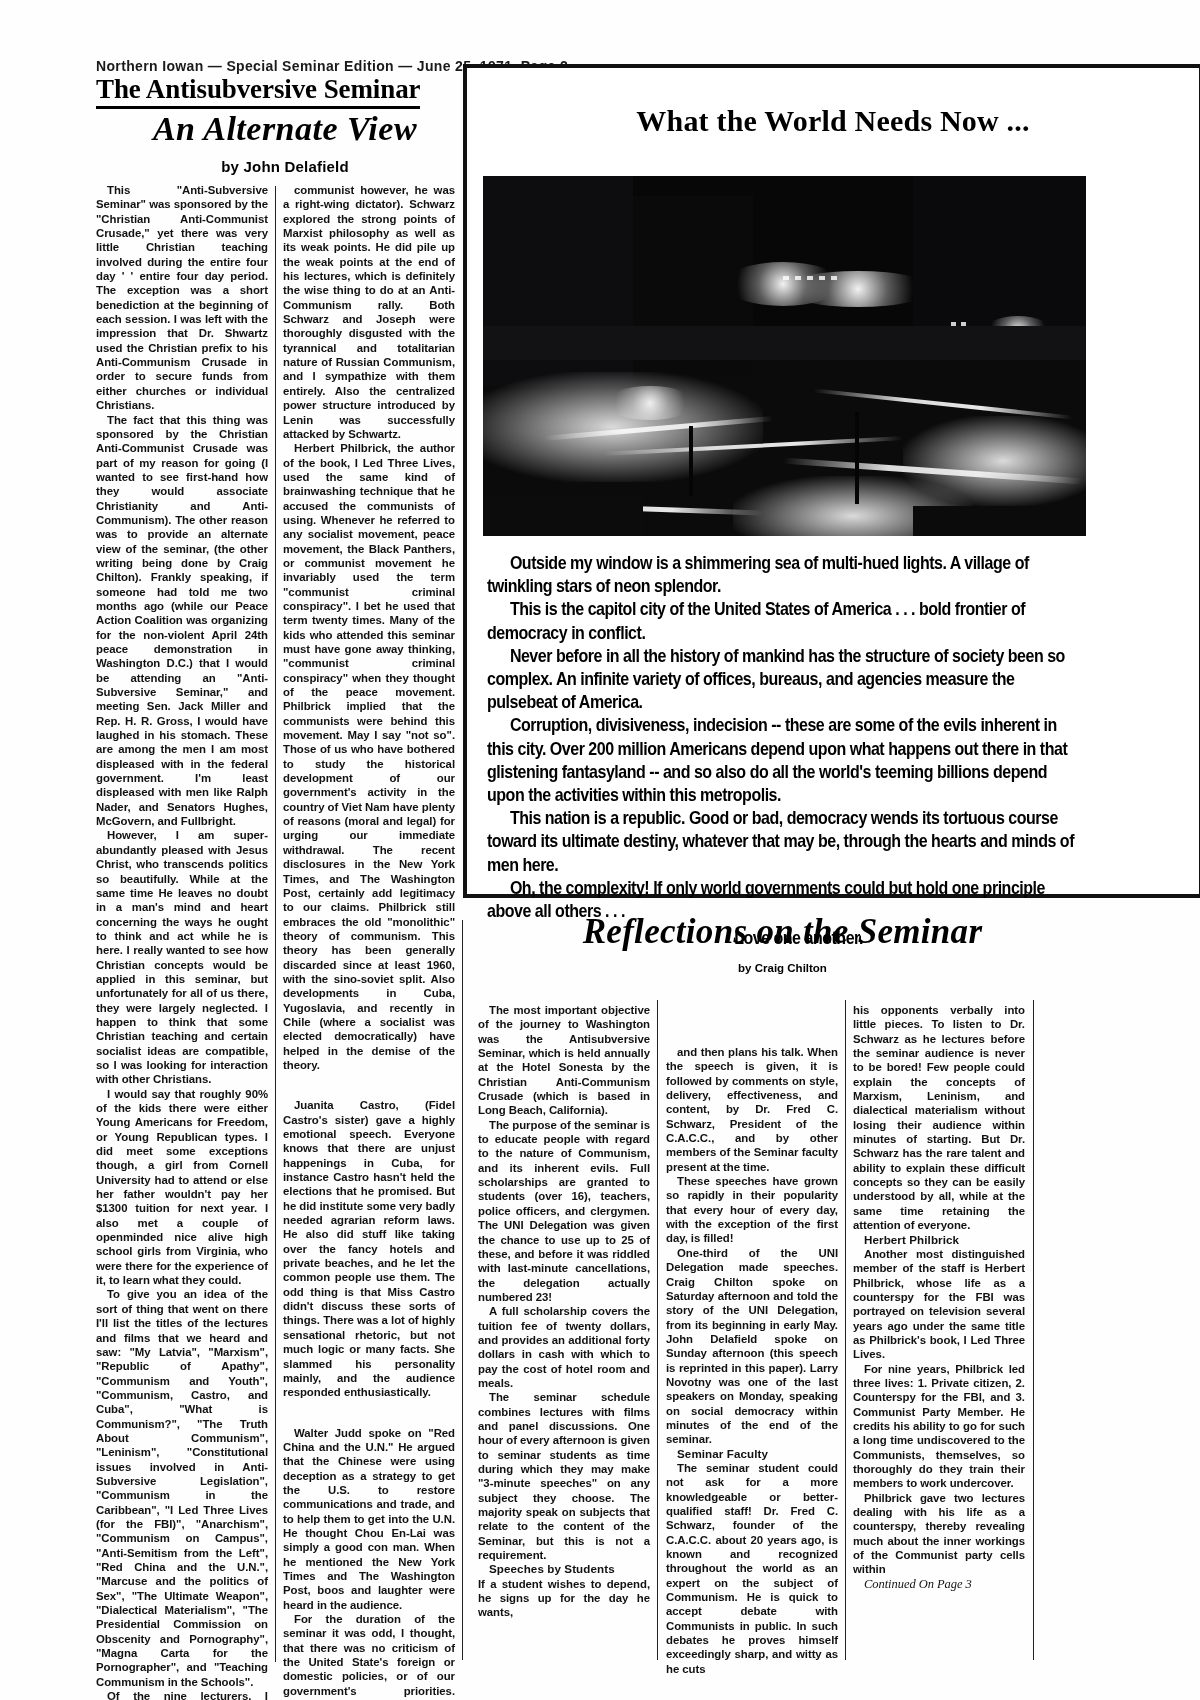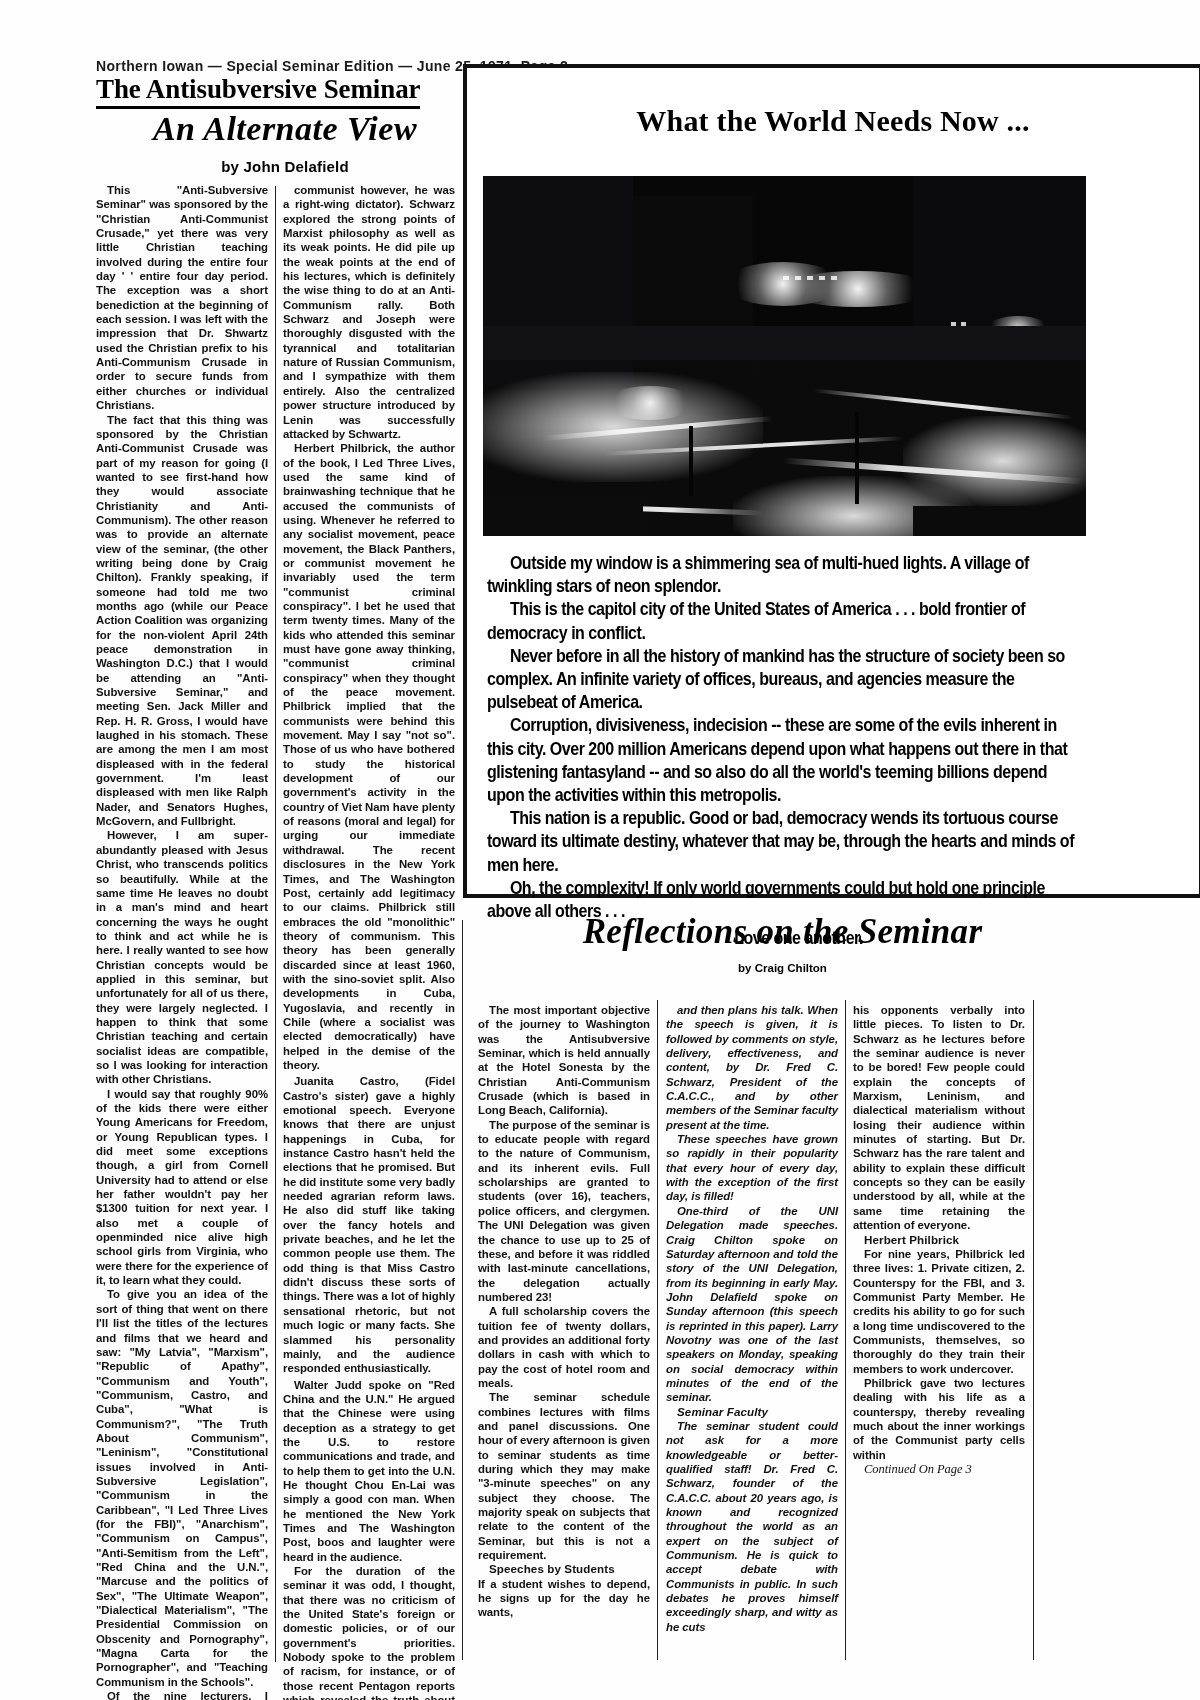--- a/index.html
+++ b/index.html
@@ -83,21 +83,21 @@
     text-justify: inter-word;
     font-weight: 600;
     letter-spacing: -0.05px;
     color: #111;
   }
   .col p {
     margin: 0 0 0 0;
     text-indent: 11px;
   }
   .col p.noindent { text-indent: 0; }
-  .col p.spaced { margin-top: 2px; }
+  .col p.spaced { margin-top: 26px; }
 
   #col-alt-1 { left: 96px; top: 183px; width: 172px; }
   #col-alt-2 { left: 283px; top: 183px; width: 172px; }
 
   
   .feature-box {
     position: absolute;
     left: 463px;
     top: 64px;
     width: 740px;
@@ -182,21 +182,21 @@
     position: absolute;
     left: 463px;
     top: 962px;
     width: 639px;
     text-align: center;
     font-size: 11.5px;
     font-weight: bold;
   }
 
   #col-ref-1 { left: 478px; top: 1003px; width: 172px; }
-  #col-ref-2 { left: 666px; top: 1003px; width: 172px; font-style: italic; }
+  #col-ref-2 { left: 666px; top: 1045px; width: 172px; }
   #col-ref-3 { left: 853px; top: 1003px; width: 172px; }
 
   .subhead {
     text-align: left;
     font-weight: 800;
     font-size: 11.6px;
     margin: 11px 0 6px 0;
     text-indent: 0;
     letter-spacing: 0.1px;
   }
@@ -319,18 +319,19 @@
     <p>and then plans his talk. When the speech is given, it is followed by comments on style, delivery, effectiveness, and content, by Dr. Fred C. Schwarz, President of the C.A.C.C., and by other members of the Seminar faculty present at the time.</p>
     <p>These speeches have grown so rapidly in their popularity that every hour of every day, with the exception of the first day, is filled!</p>
     <p>One-third of the UNI Delegation made speeches. Craig Chilton spoke on Saturday afternoon and told the story of the UNI Delegation, from its beginning in early May. John Delafield spoke on Sunday afternoon (this speech is reprinted in this paper). Larry Novotny was one of the last speakers on Monday, speaking on social democracy within minutes of the end of the seminar.</p>
     <p class="subhead">Seminar Faculty</p>
     <p>The seminar student could not ask for a more knowledgeable or better-qualified staff! Dr. Fred C. Schwarz, founder of the C.A.C.C. about 20 years ago, is known and recognized throughout the world as an expert on the subject of Communism. He is quick to accept debate with Communists in public. In such debates he proves himself exceedingly sharp, and witty as he cuts</p>
   </div>
 
   <div class="col" id="col-ref-3">
     <p class="noindent">his opponents verbally into little pieces. To listen to Dr. Schwarz as he lectures before the seminar audience is never to be bored! Few people could explain the concepts of Marxism, Leninism, and dialectical materialism without losing their audience within minutes of starting. But Dr. Schwarz has the rare talent and ability to explain these difficult concepts so they can be easily understood by all, while at the same time retaining the attention of everyone.</p>
     <p class="subhead">Herbert Philbrick</p>
+    <p>Another most distinguished member of the staff is Herbert Philbrick, whose life as a counterspy for the FBI was portrayed on television several years ago under the same title as Philbrick's book, I Led Three Lives.</p>
     <p>For nine years, Philbrick led three lives: 1. Private citizen, 2. Counterspy for the FBI, and 3. Communist Party Member. He credits his ability to go for such a long time undiscovered to the Communists, themselves, so thoroughly do they train their members to work undercover.</p>
     <p>Philbrick gave two lectures dealing with his life as a counterspy, thereby revealing much about the inner workings of the Communist party cells within</p>
     <p class="continued">Continued On Page 3</p>
   </div>
 
 </div>
 
 </body></html>

